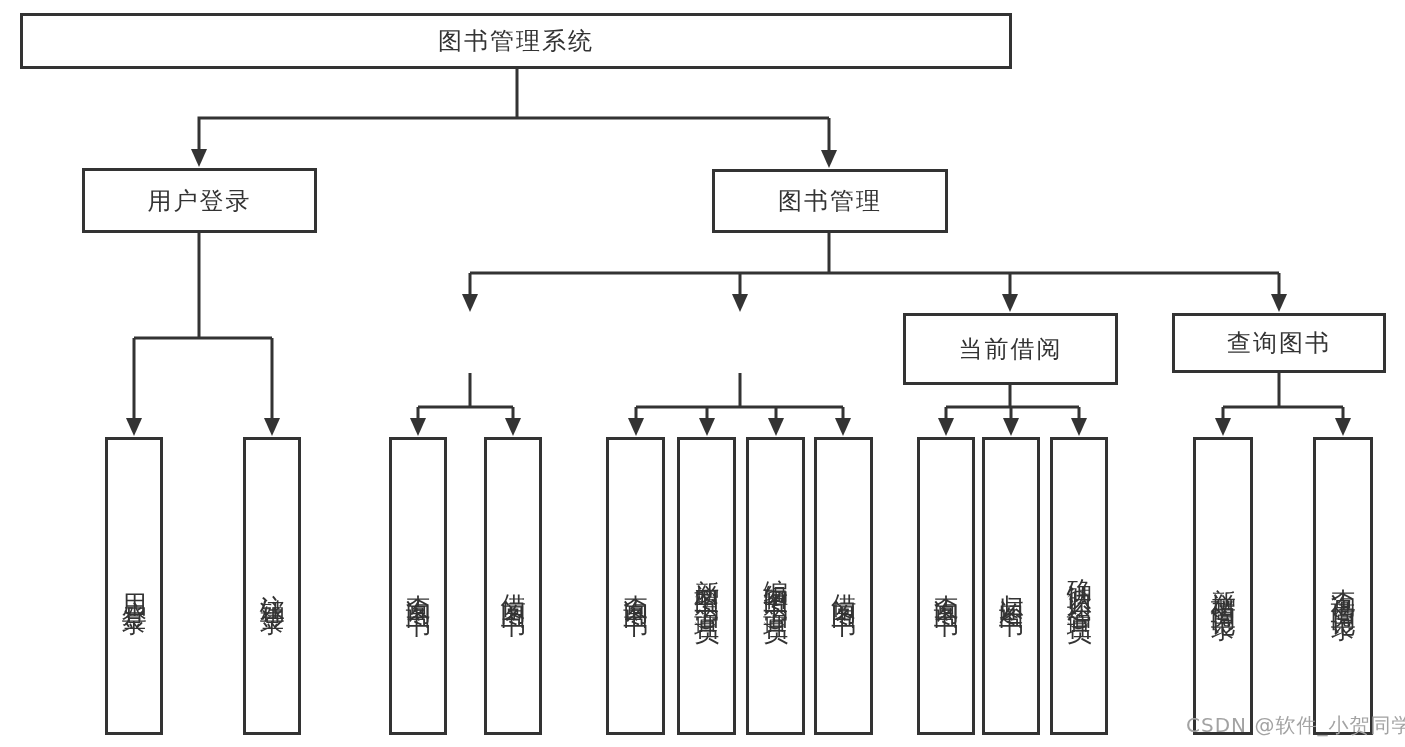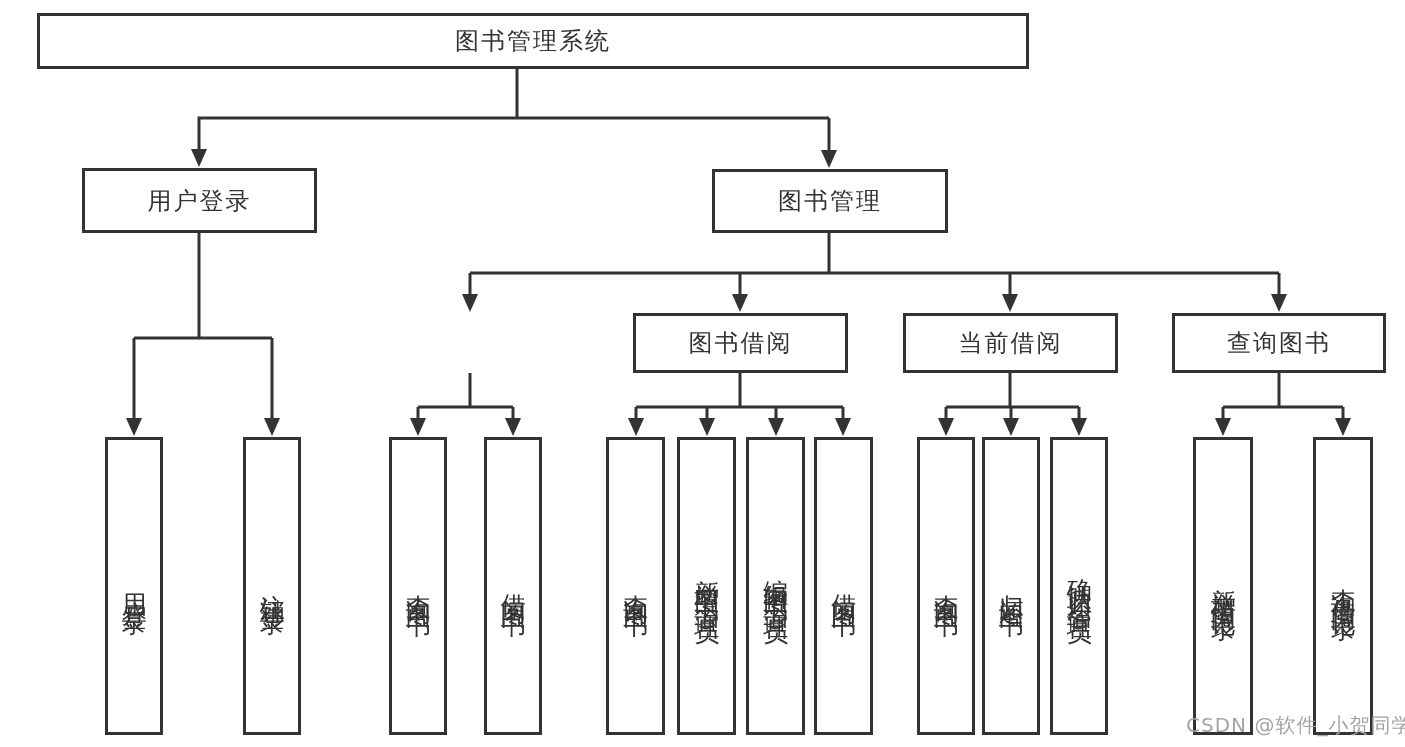--- a/index.html
+++ b/index.html
@@ -92,35 +92,32 @@
 
       <polygon points="938,418 954,418 946,436"></polygon>
       <polygon points="1003,418 1019,418 1011,436"></polygon>
       <polygon points="1071,418 1087,418 1079,436"></polygon>
 
       <polygon points="1215,418 1231,418 1223,436"></polygon>
       <polygon points="1335,418 1351,418 1343,436"></polygon>
     </g>
   </svg>
 
-  <div class="node hbox root" style="left:37px;top:13px;width:992px;height:56px;">
+  <div class="node hbox root" style="left:20px;top:13px;width:992px;height:56px;">
     <span>图书管理系统</span>
   </div>
 
   <div class="node hbox" style="left:82px;top:168px;width:235px;height:65px;">
     <span>用户登录</span>
   </div>
   <div class="node hbox" style="left:712px;top:169px;width:236px;height:64px;justify-content:center;">
     <span>图书管理</span>
   </div>
 
-  <div class="node hbox" style="left:633px;top:313px;width:215px;height:60px;">
-    <span>图书借阅</span>
-  </div>
-  <div class="node hbox" style="left:903px;top:313px;width:215px;height:60px;">
+  <div class="node hbox" style="left:903px;top:313px;width:215px;height:72px;">
     <span>当前借阅</span>
   </div>
   <div class="node hbox" style="left:1172px;top:313px;width:214px;height:60px;">
     <span>查询图书</span>
   </div>
 
   <div class="node vbox" style="left:105px;top:437px;width:58px;height:298px;">
     <span>用户登录</span>
   </div>
   <div class="node vbox" style="left:243px;top:437px;width:58px;height:298px;">

